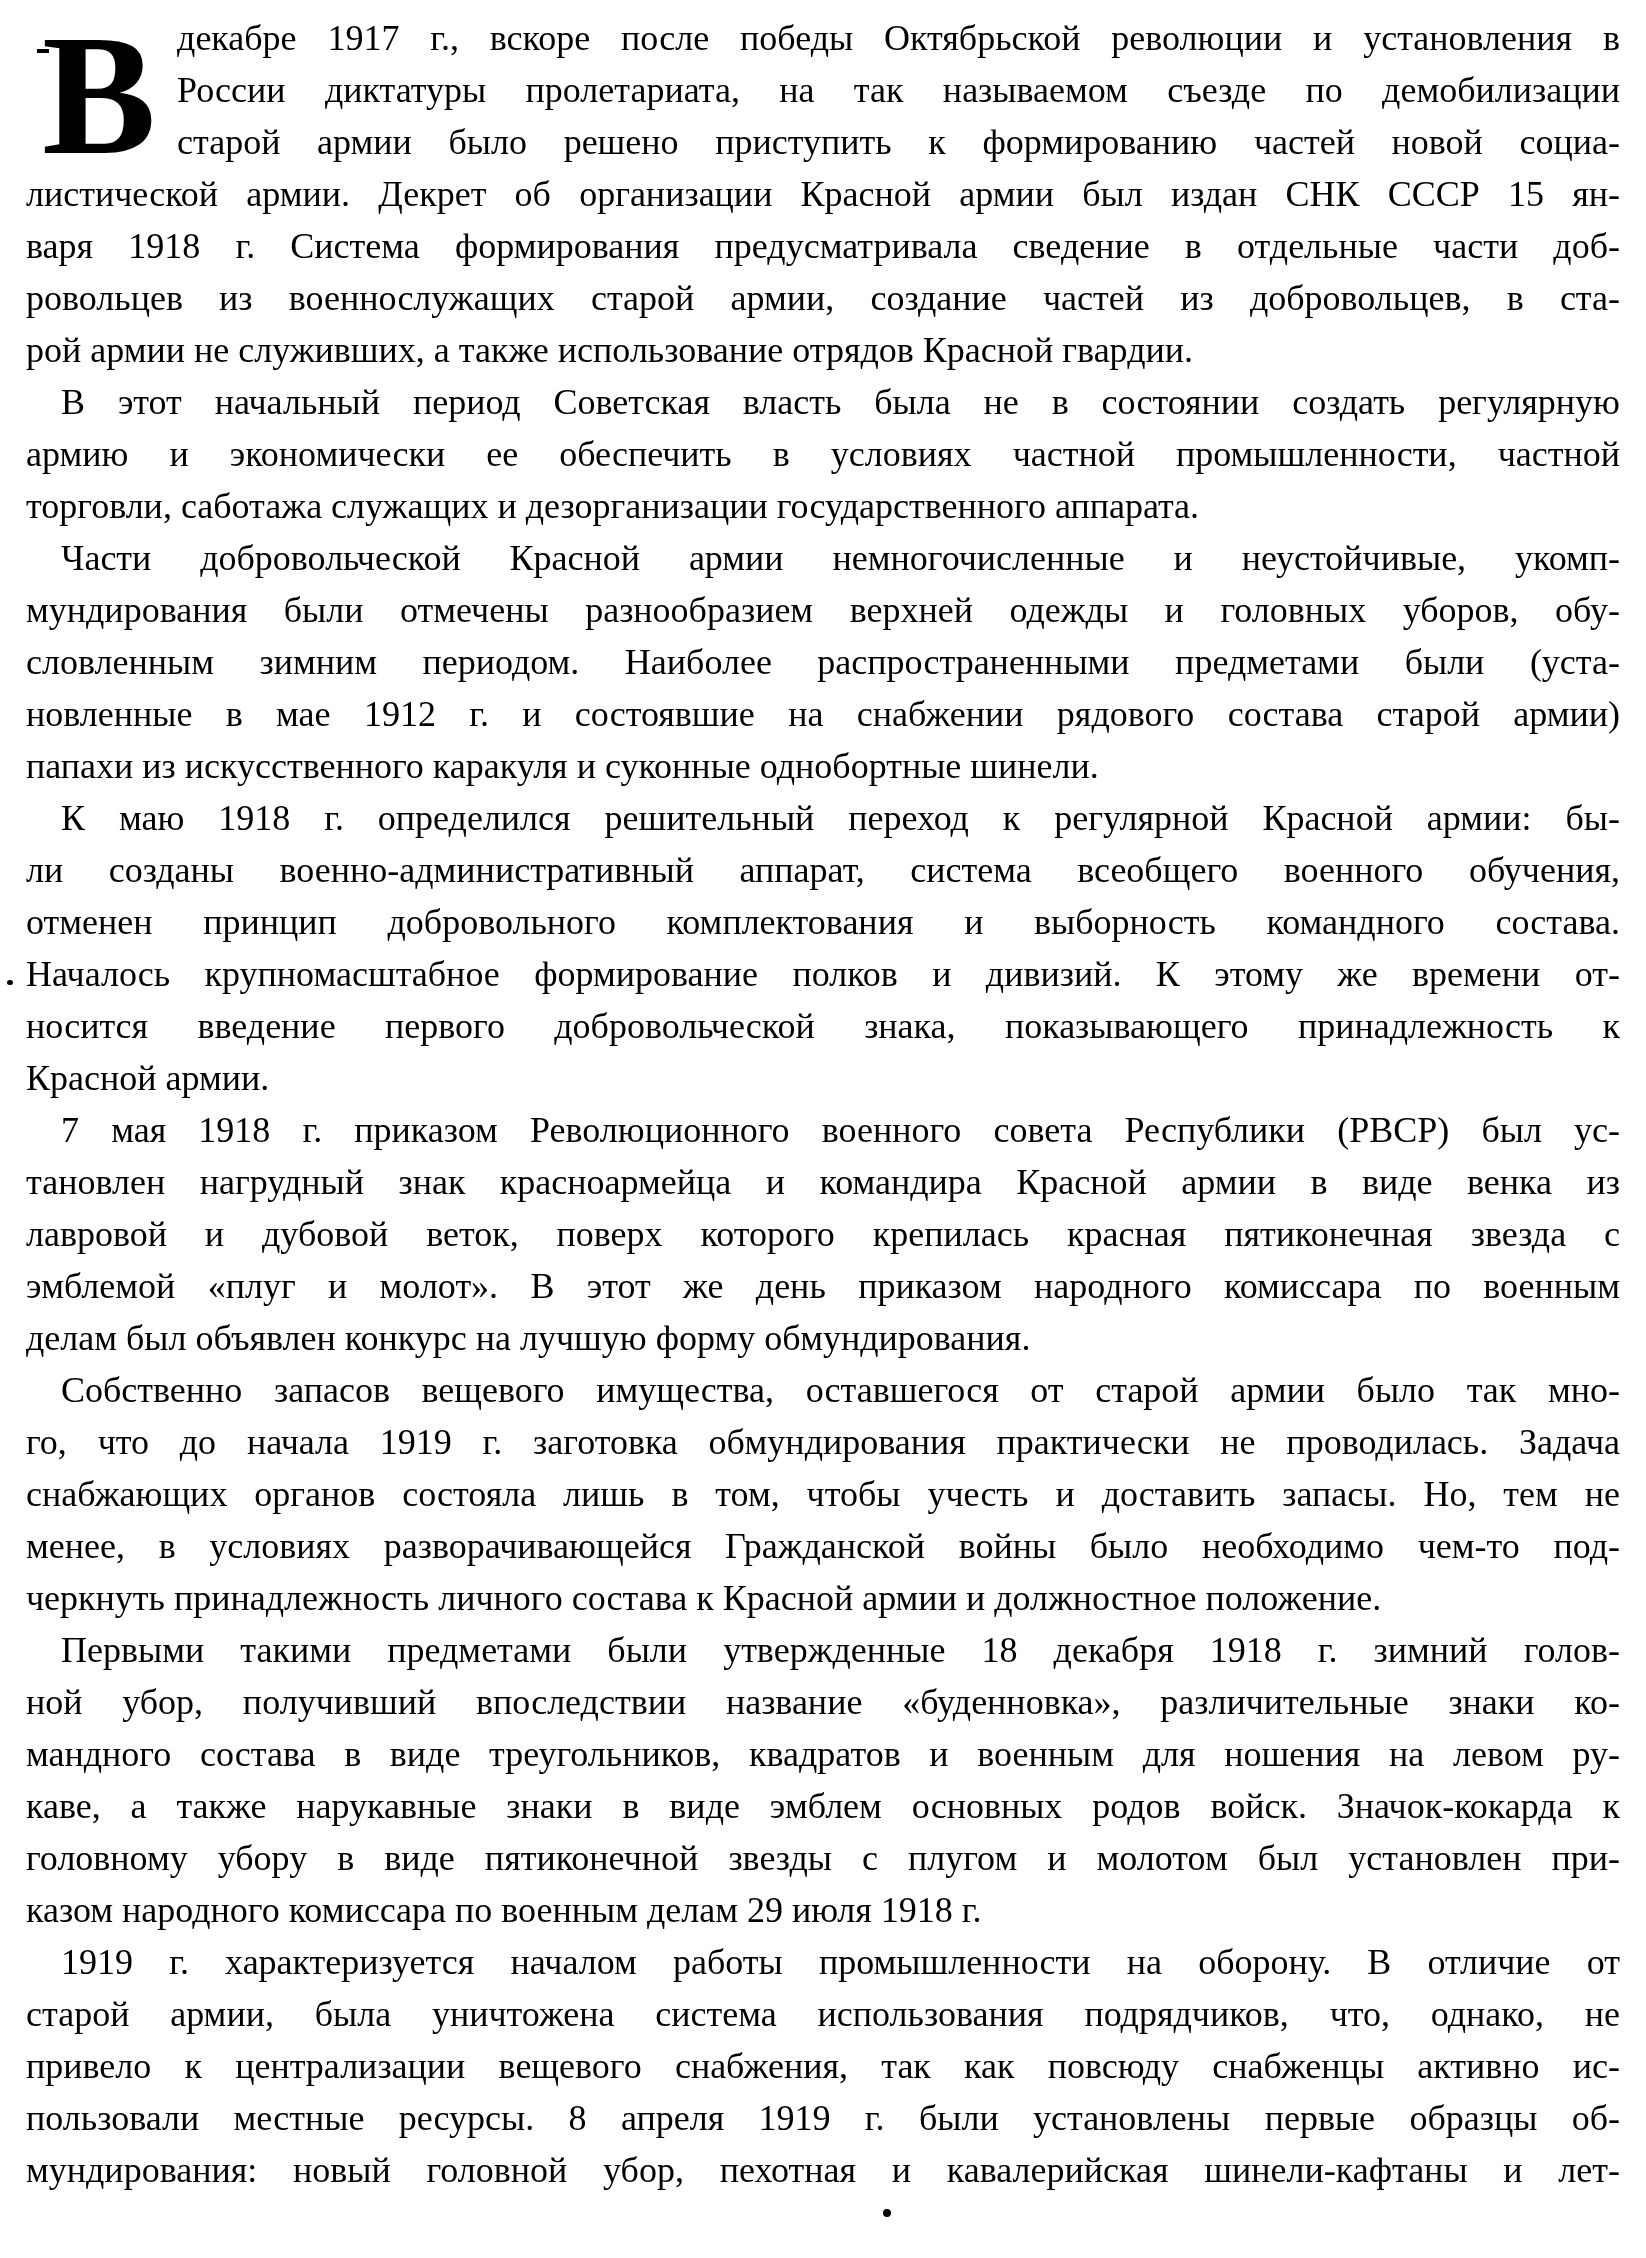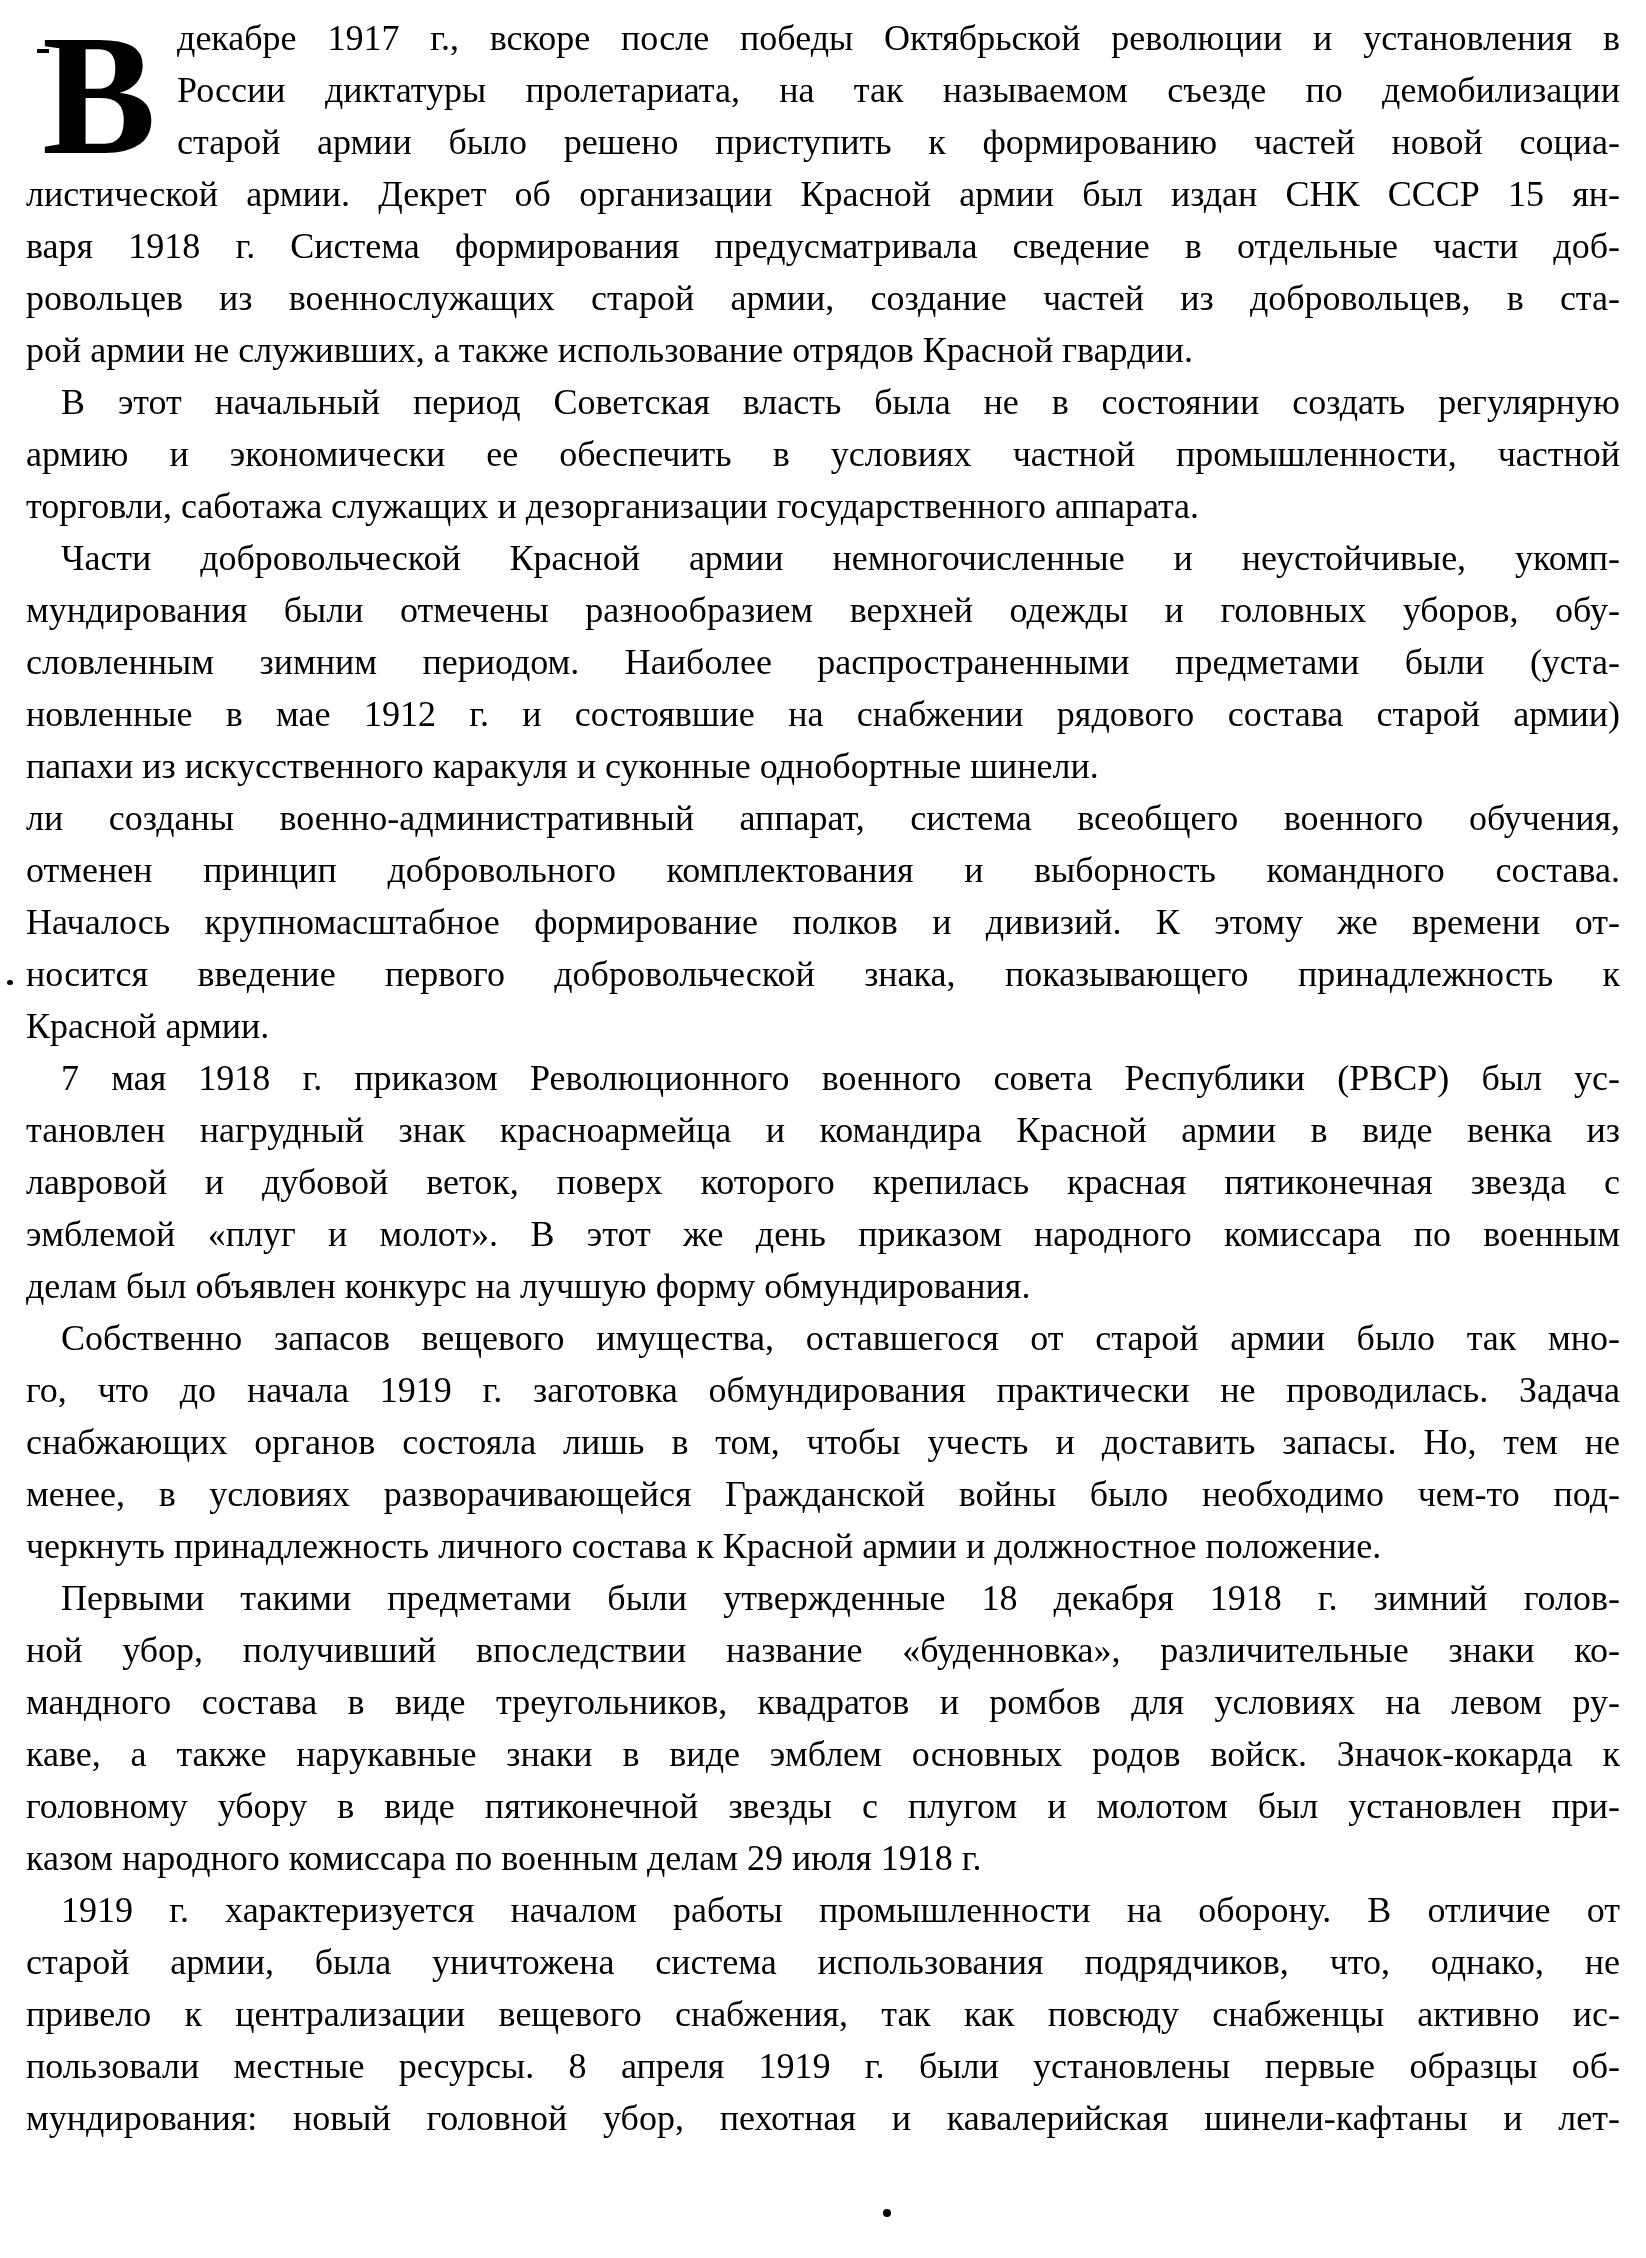--- a/index.html
+++ b/index.html
@@ -103,20 +103,21 @@
 
   <p class="para">
     <span class="line indent">Части добровольческой Красной армии немногочисленные и неустойчивые, укомп-</span>
     <span class="line">мундирования были отмечены разнообразием верхней одежды и головных уборов, обу-</span>
     <span class="line">словленным зимним периодом. Наиболее распространенными предметами были (уста-</span>
     <span class="line">новленные в мае 1912 г. и состоявшие на снабжении рядового состава старой армии)</span>
     <span class="line last">папахи из искусственного каракуля и суконные однобортные шинели.</span>
   </p>
 
   <p class="para">
+    <span class="line indent">К маю 1918 г. определился решительный переход к регулярной Красной армии: бы-</span>
     <span class="line">ли созданы военно-административный аппарат, система всеобщего военного обучения,</span>
     <span class="line">отменен принцип добровольного комплектования и выборность командного состава.</span>
     <span class="line">Началось крупномасштабное формирование полков и дивизий. К этому же времени от-</span>
     <span class="line">носится введение первого добровольческой знака, показывающего принадлежность к</span>
     <span class="line last">Красной армии.</span>
   </p>
 
   <p class="para">
     <span class="line indent">7 мая 1918 г. приказом Революционного военного совета Республики (РВСР) был ус-</span>
     <span class="line">тановлен нагрудный знак красноармейца и командира Красной армии в виде венка из</span>
@@ -129,21 +130,21 @@
     <span class="line indent">Собственно запасов вещевого имущества, оставшегося от старой армии было так мно-</span>
     <span class="line">го, что до начала 1919 г. заготовка обмундирования практически не проводилась. Задача</span>
     <span class="line">снабжающих органов состояла лишь в том, чтобы учесть и доставить запасы. Но, тем не</span>
     <span class="line">менее, в условиях разворачивающейся Гражданской войны было необходимо чем-то под-</span>
     <span class="line last">черкнуть принадлежность личного состава к Красной армии и должностное положение.</span>
   </p>
 
   <p class="para">
     <span class="line indent">Первыми такими предметами были утвержденные 18 декабря 1918 г. зимний голов-</span>
     <span class="line">ной убор, получивший впоследствии название «буденновка», различительные знаки ко-</span>
-    <span class="line">мандного состава в виде треугольников, квадратов и ромбов для условиях на левом ру-</span>
+    <span class="line">мандного состава в виде треугольников, квадратов и военным для ношения на левом ру-</span>
     <span class="line">каве, а также нарукавные знаки в виде эмблем основных родов войск. Значок-кокарда к</span>
     <span class="line">головному убору в виде пятиконечной звезды с плугом и молотом был установлен при-</span>
     <span class="line last">казом народного комиссара по военным делам 29 июля 1918 г.</span>
   </p>
 
   <p class="para">
     <span class="line indent">1919 г. характеризуется началом работы промышленности на оборону. В отличие от</span>
     <span class="line">старой армии, была уничтожена система использования подрядчиков, что, однако, не</span>
     <span class="line">привело к централизации вещевого снабжения, так как повсюду снабженцы активно ис-</span>
     <span class="line">пользовали местные ресурсы. 8 апреля 1919 г. были установлены первые образцы об-</span>

